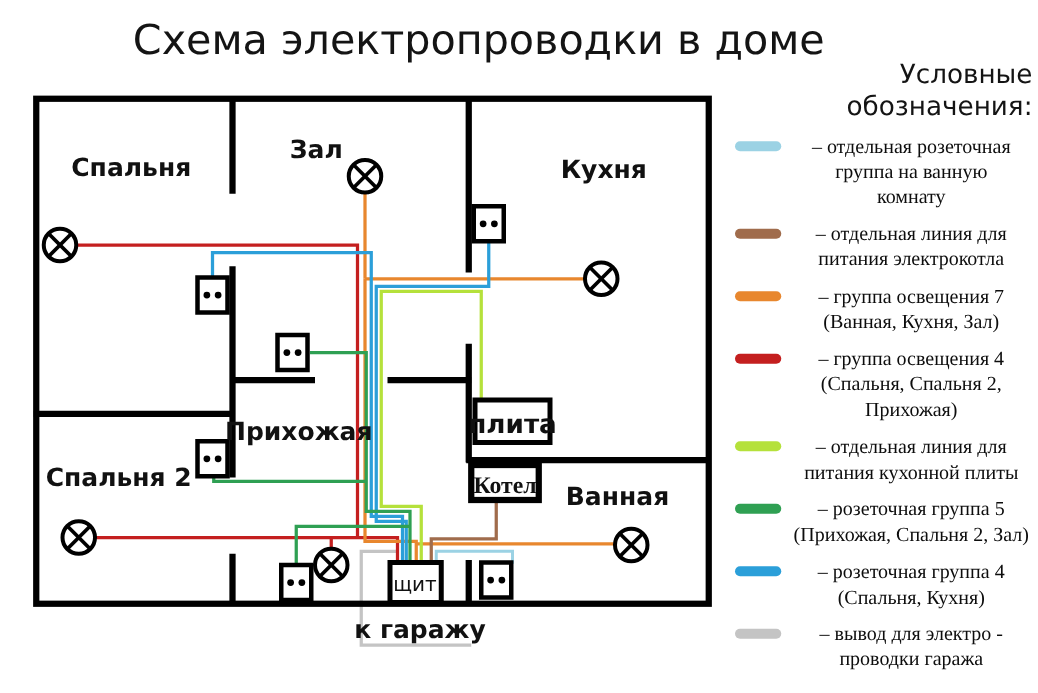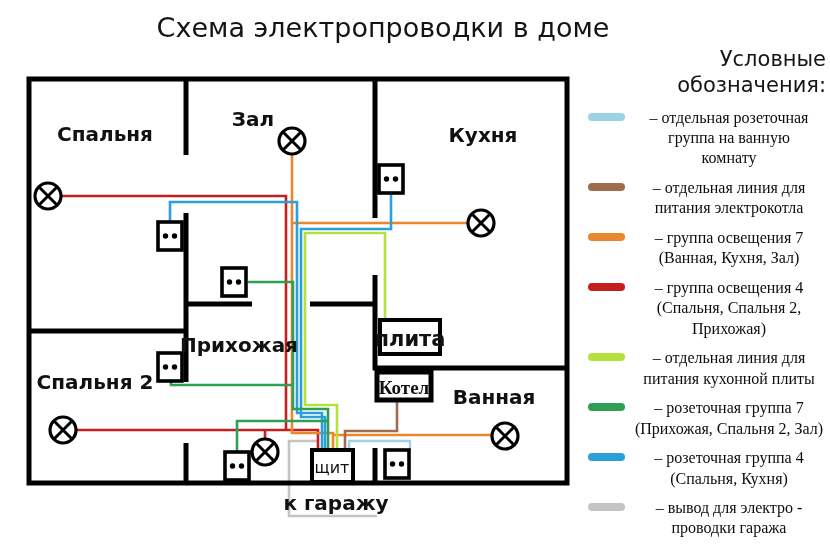--- a/index.html
+++ b/index.html
@@ -2,21 +2,21 @@
 <html><head>
 <meta charset="utf-8">
 <style>
   html,body{margin:0;padding:0;}
   body{
     width:830px;height:554px;position:relative;background:#ffffff;
     font-family:"DejaVu Sans",sans-serif;overflow:hidden;
   }
   .title{
     position:absolute;left:30px;top:12px;width:706px;
-    text-align:center;font-size:27px;color:#141414;letter-spacing:0px;
+    text-align:center;font-size:33px;color:#141414;letter-spacing:0px;
   }
   svg{position:absolute;left:0;top:0;}
   .wall{stroke:#000;stroke-width:5;fill:none;}
   .wire{fill:none;stroke-width:2.6;}
   .wire-thin{fill:none;stroke-width:2.4;}
   .lamp circle{fill:#fff;stroke:#000;stroke-width:3.2;}
   .lamp line{stroke:#000;stroke-width:3;}
   .socket rect{fill:#fff;stroke:#000;stroke-width:3.6;}
   .socket circle{fill:#000;stroke:none;}
   .roomlabel{font-family:"DejaVu Sans",sans-serif;font-weight:600;font-size:20px;fill:#111;}
@@ -199,21 +199,21 @@
 (Спальня, Спальня 2,
 Прихожая)</div>
       </div>
       <div class="lg-item">
         <span class="lg-swatch" style="background: rgb(181, 225, 59);"></span>
         <div class="lg-text">– отдельная линия для
 питания кухонной плиты</div>
       </div>
       <div class="lg-item">
         <span class="lg-swatch" style="background: rgb(47, 160, 83);"></span>
-        <div class="lg-text">– розеточная группа 7
+        <div class="lg-text">– розеточная группа 5
 (Прихожая, Спальня 2, Зал)</div>
       </div>
       <div class="lg-item">
         <span class="lg-swatch" style="background: rgb(43, 159, 217);"></span>
         <div class="lg-text">– розеточная группа 4
 (Спальня, Кухня)</div>
       </div>
       <div class="lg-item">
         <span class="lg-swatch" style="background: rgb(196, 196, 196);"></span>
         <div class="lg-text">– вывод для электро -

